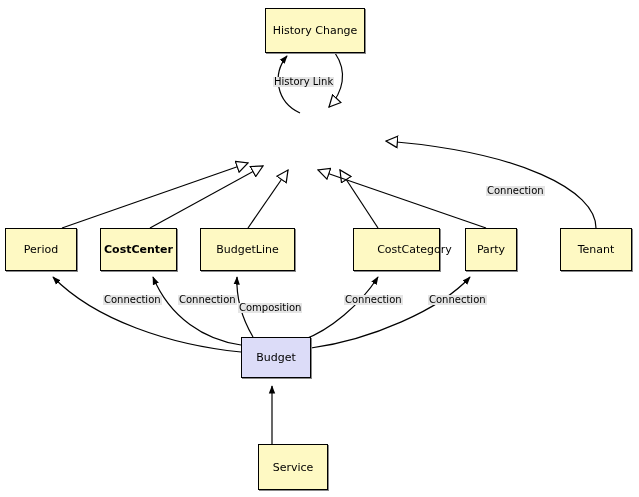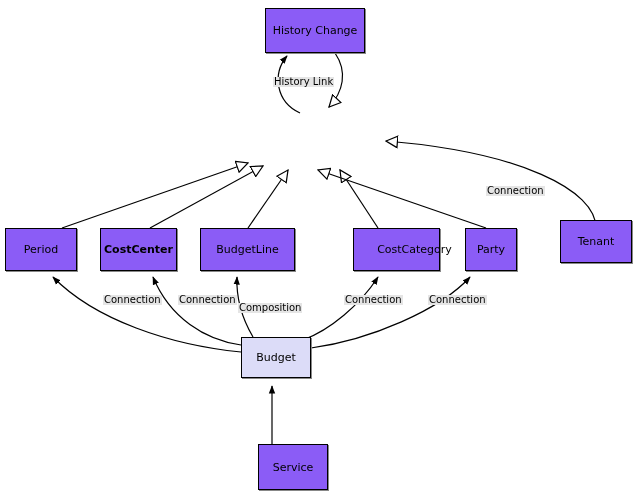--- a/index.html
+++ b/index.html
@@ -22,21 +22,21 @@
     position: absolute;
     left: 0;
     top: 0;
     width: 639px;
     height: 497px;
   }
   .node {
     position: absolute;
     box-sizing: border-box;
     border: 1px solid #000000;
-    background: #8b5cf6;
+    background: #fef9c3;
     display: flex;
     align-items: center;
     justify-content: center;
     font-size: 11px;
     color: #000000;
     line-height: 1;
     white-space: nowrap;
     box-shadow: 1px 1px 0 0 #888888;
   }
   .node.highlight {
@@ -102,21 +102,21 @@
     </div>
   <div class="node" style="left: 200px; top: 228px; width: 95px; height: 43px; border-color: rgb(0, 0, 0); color: rgb(0, 0, 0); text-align: center;">
       <span>BudgetLine</span>
     </div>
   <div class="node" style="left: 353px; top: 228px; width: 87px; height: 43px; border-color: rgb(0, 0, 0); color: rgb(0, 0, 0); padding-left: 36px;">
       <span>CostCategory</span>
     </div>
   <div class="node" style="left: 465px; top: 228px; width: 52px; height: 43px; border-color: rgb(0, 0, 0); color: rgb(0, 0, 0);">
       <span>Party</span>
     </div>
-  <div class="node" style="left: 560px; top: 220px; width: 72px; height: 43px; border-color: rgb(0, 0, 0); color: rgb(0, 0, 0);">
+  <div class="node" style="left: 560px; top: 228px; width: 72px; height: 43px; border-color: rgb(0, 0, 0); color: rgb(0, 0, 0);">
       <span>Tenant</span>
     </div>
   <div class="node highlight" style="left: 241px; top: 337px; width: 70px; height: 41px; border-color: rgb(0, 0, 0); color: rgb(0, 0, 0); background: rgb(220, 220, 248);">
       <span>Budget</span>
     </div>
   <div class="node" style="left: 241px; top: 444px; width: 70px; height: 46px; border-color: rgb(0, 0, 0); color: rgb(0, 0, 0); margin-left: 17px;">
       <span>Service</span>
     </div>
 
   <div class="edge-label" style="left: 273px; top: 77px;">History Link</div>

